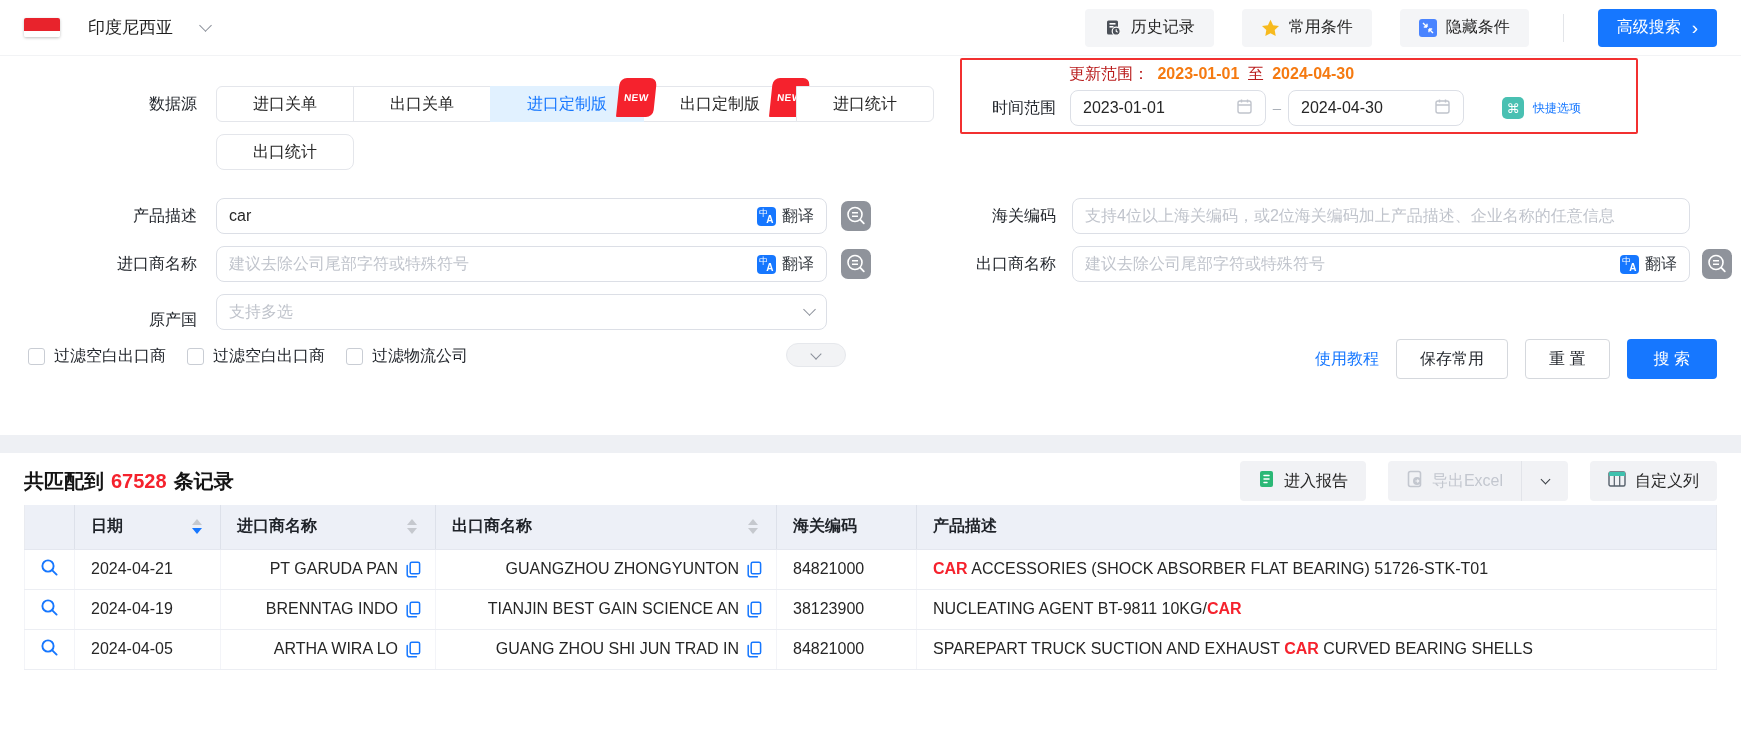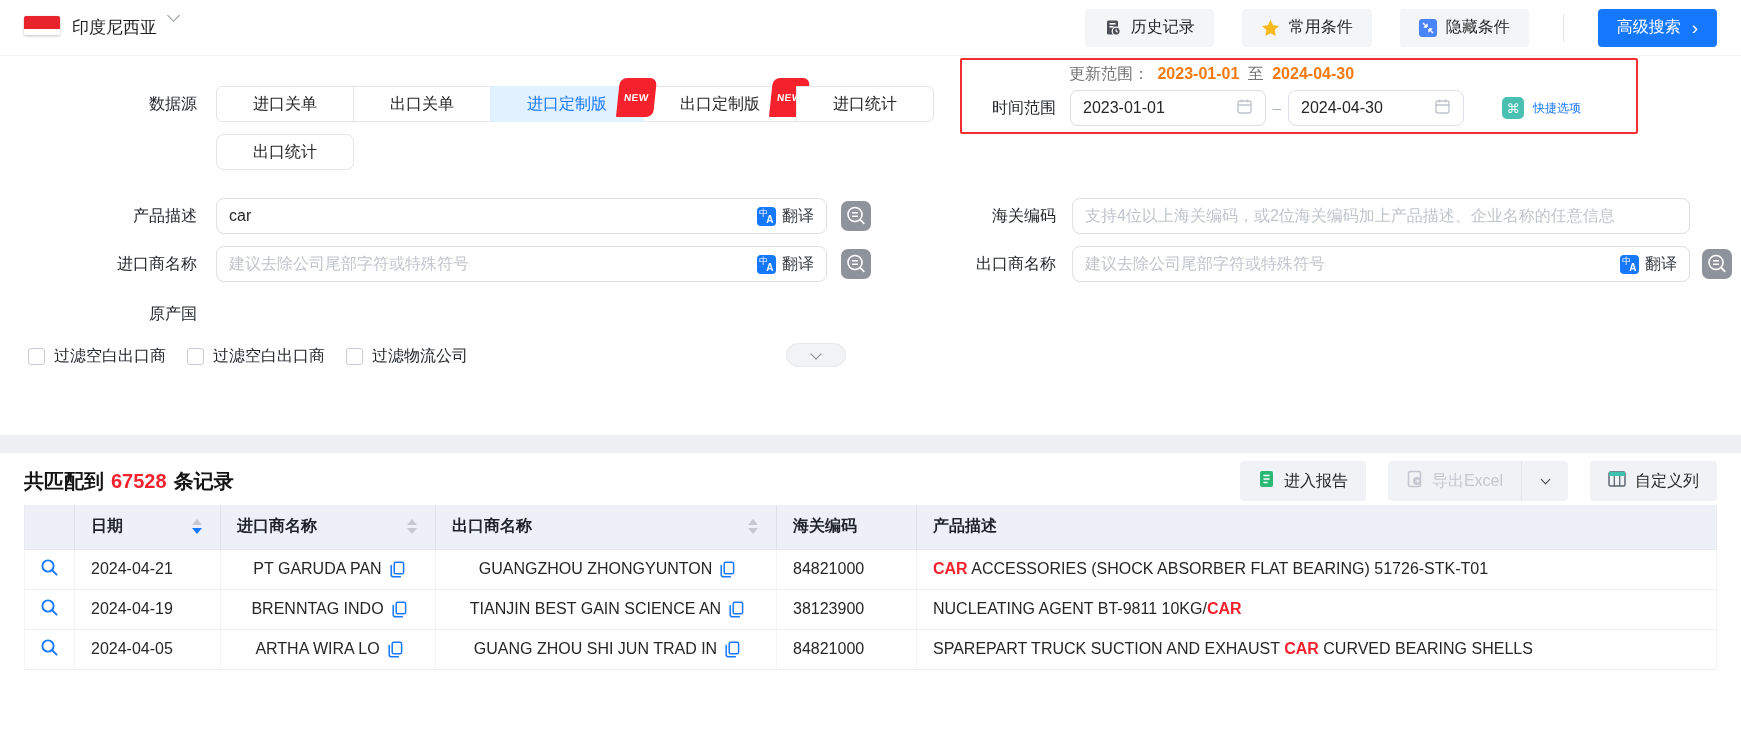--- a/index.html
+++ b/index.html
@@ -5,21 +5,21 @@
   :root{
     --accent:#1677ff; --red:#f5222d; --orange:#fa8c16; --orange-deep:#f57a11;
     --teal:#49c0b2; --green:#2bb876; --border:#dcdfe6; --ph:#c0c4cc; --txt:#262626;
   }
   *{box-sizing:border-box; margin:0; padding:0;}
   html,body{width:1741px;height:737px;overflow:hidden;}
   body{font-family:"Liberation Sans","DejaVu Sans",sans-serif;color:var(--txt);background:#fff;position:relative;}
 
   
   .topbar{height:56px;display:flex;align-items:center;padding:0 24px;border-bottom:1px solid #f2f3f5;}
-  .country{display:flex;align-items:flex-start;gap:12px;cursor:pointer;}
+  .country{display:flex;align-items:center;gap:28px;cursor:pointer;}
   .flag{width:36px;height:19px;display:inline-block;border-radius:2px;overflow:hidden;box-shadow:0 1px 3px rgba(0,0,0,.25);}
   .flag .t{display:block;height:13px;background:#e8232c;}
   .flag .b{display:block;height:6px;background:#fff;}
   .country-name{font-size:17px;color:#1f1f1f;}
   .chev{width:9px;height:9px;border-right:1.7px solid #8a8f99;border-bottom:1.7px solid #8a8f99;display:inline-block;transform:rotate(45deg);margin-top:-5px;}
   .chev.dark{border-color:#5f6672;}
   .topbar-right{margin-left:auto;display:flex;align-items:center;gap:28px;text-align:right;}
   .tb-btn{height:38px;padding:0 19px;background:#f4f5f7;border-radius:4px;display:inline-flex;align-items:center;gap:9px;font-size:16px;cursor:pointer;white-space:nowrap;}
   .tb-btn .ic{display:inline-flex;align-items:center;}
   .tb-divider{width:1px;height:28px;background:#e3e5e9;margin:0 6px;}
@@ -35,21 +35,21 @@
   .tabs{display:flex;}
   .tab{position:relative;height:36px;line-height:34px;padding:0 36px;border:1px solid #e4e6eb;background:#fff;font-size:16px;margin-left:-1px;cursor:pointer;white-space:nowrap;}
   .tab:first-child{border-radius:6px 0 0 6px;margin-left:0;}
   .tab:last-child{border-radius:0 6px 6px 0;}
   .tabs.single .tab{border-radius:8px;}
   .tab.active{background:#e1f1ff;border-color:#e1f1ff;color:var(--accent);z-index:1;}
   .badge-new{position:absolute;top:-9px;right:-12px;background:var(--red);color:#fff;font-size:10px;font-weight:bold;padding:2.5px 6px;border-radius:7px 7px 7px 1px;transform:skewX(-6deg);letter-spacing:.5px;}
 
   .red-box{left:960px;top:2px;width:678px;height:76px;border:2px solid #f23030;border-radius:2px;pointer-events:none;}
   .update-line{left:1069px;top:8px;font-size:16px;white-space:nowrap;}
-  .ul-label{color:#737373;}
+  .ul-label{color:#b91c1c;}
   .ul-date{color:var(--orange-deep);font-weight:bold;margin:0 4px;}
 
   .input-box{display:flex;align-items:center;height:36px;border:1px solid var(--border);border-radius:8px;background:#fff;padding:0 12px;gap:8px;}
   .input-box input{flex:1;border:none;outline:none;font-size:16px;color:var(--txt);font-family:inherit;background:transparent;min-width:0;}
   .input-box input::placeholder{color:var(--ph);}
   .w-left{left:216px;width:611px;}
   .w-right{left:1072px;width:618px;}
   .translate{display:inline-flex;align-items:center;gap:6px;font-size:16px;color:#3a3f45;cursor:pointer;white-space:nowrap;}
   .t-icon{width:19px;height:19px;border-radius:4px;background:var(--accent);position:relative;display:inline-block;}
   .t-icon .zh{position:absolute;left:2px;top:0px;font-size:9px;color:#fff;}
@@ -96,21 +96,21 @@
   .grid th:last-child{border-right:1px solid #e9ebf0;}
   .grid td{height:40px;font-size:16px;color:#262626;padding:0 0 0 16px;border-bottom:1px solid #eceef3;border-right:1px solid #f3f4f8;white-space:nowrap;overflow:hidden;}
   .grid td:first-child{border-left:1px solid #f3f4f8;padding:0;text-align:center;}
   .grid td:last-child{border-right:1px solid #f3f4f8;}
   .th-inner{display:flex;align-items:center;justify-content:space-between;padding-right:18px;}
   .sort{display:inline-flex;flex-direction:column;gap:3px;cursor:pointer;}
   .car{width:0;height:0;border-left:5px solid transparent;border-right:5px solid transparent;}
   .car.up{border-bottom:6px solid #c5c8ce;}
   .car.down{border-top:6px solid #c5c8ce;}
   .car.down.on{border-top-color:var(--accent);}
-  .cellflex{display:flex;align-items:center;justify-content:center;padding-right:14px;}
+  .cellflex{display:flex;align-items:center;justify-content:flex-end;padding-right:14px;}
   .copy-ic{display:inline-flex;cursor:pointer;flex:none;margin-left:8px;}
   .row-search{display:inline-flex;cursor:pointer;}
   .hl{color:var(--red);font-weight:bold;}
 </style>
 </head>
 <body>
 
 <div class="page">
 
   <header class="topbar">
@@ -263,40 +263,50 @@
       </span>
     </div>
     <span class="abs circle-ic" style="left:1702px;top:193px">
       <svg width="24" height="24" viewBox="0 0 24 24">
           <circle cx="11" cy="10.5" r="7" fill="none" stroke="#fff" stroke-width="1.6"></circle>
           <path d="M8 8.8h6M8 12.2h6" stroke="#fff" stroke-width="1.5"></path>
           <path d="M16.2 15.7l3.6 3.6" stroke="#fff" stroke-width="1.8" stroke-linecap="round"></path>
         </svg>
     </span>
 
-    <div class="abs f-label l-left" style="top:240px">原产国</div>
+    <div class="abs f-label l-left" style="top:246px">原产国</div>
+    <div class="abs input-box w-left" style="top:238px">
+      <input placeholder="支持多选" style="">
+      <span class="chev sel-chev"></span>
+    </div>
 
     <div class="abs filters" style="left:28px;top:290px">
         <label class="filter-item">
           <span class="cb"></span>
           <span>过滤空白出口商</span>
         </label>
         <label class="filter-item">
           <span class="cb"></span>
           <span>过滤空白出口商</span>
         </label>
         <label class="filter-item">
           <span class="cb"></span>
           <span>过滤物流公司</span>
         </label>
       </div>
     <div class="abs pill" style="left:786px;top:287px">
       <span class="chev"></span>
     </div>
 
+    <div class="abs form-actions">
+      <a class="link">使用教程</a>
+      <button class="ghost">保存常用</button>
+      <button class="ghost">重 置</button>
+      <button class="primary-solid">搜 索</button>
+    </div>
   </section>
 
   <div class="band"></div>
 
   <section class="results">
     <div class="results-header">
       <div class="summary">
         <span>共匹配到</span><span class="count">67528</span><span>条记录</span>
       </div>
       <div class="toolbar">

